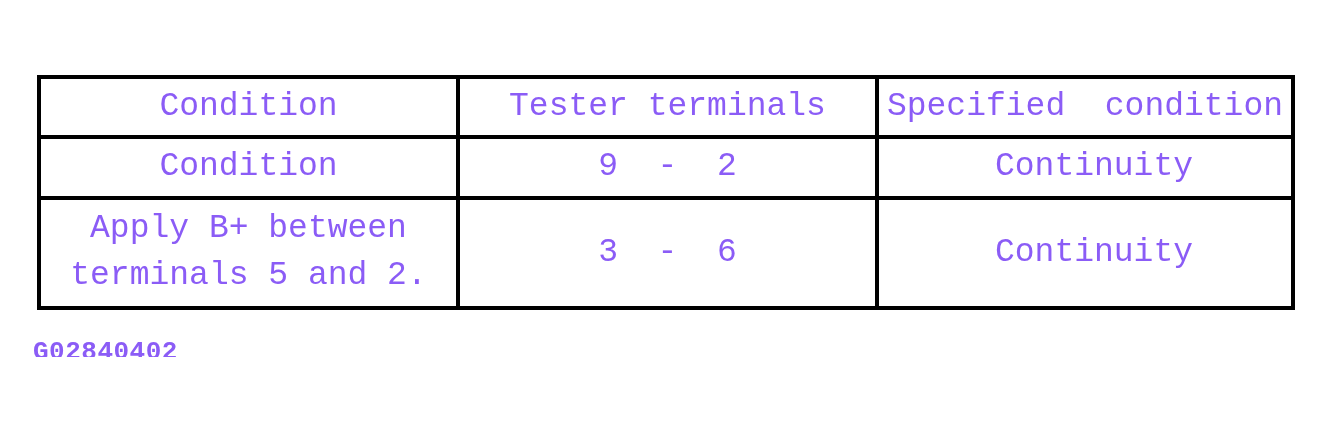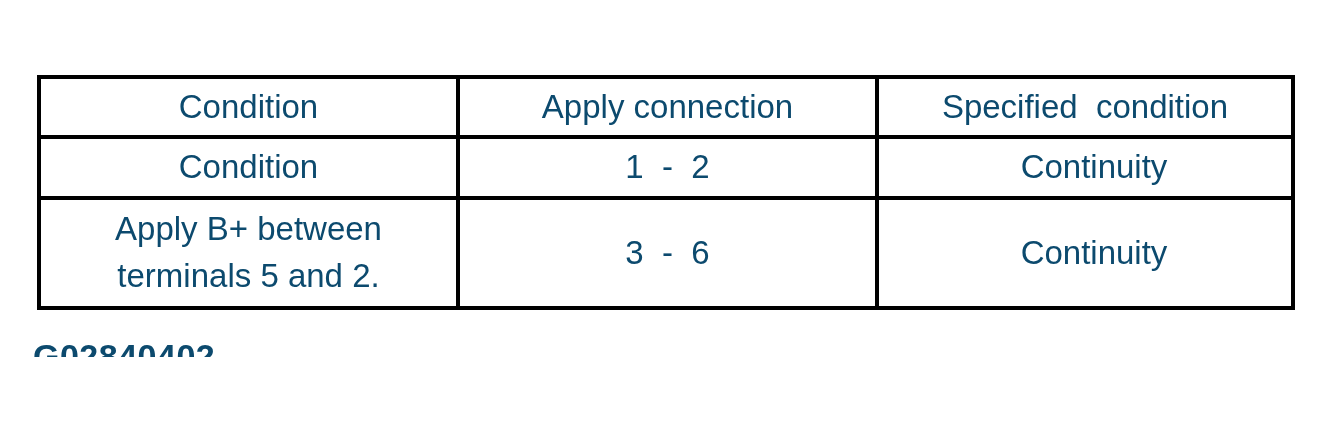--- a/index.html
+++ b/index.html
@@ -1,22 +1,22 @@
 <!DOCTYPE html>
 <html><head>
 <meta charset="utf-8">
 <style>
   html, body { margin: 0; padding: 0; background: #ffffff; }
   .page {
     position: relative;
     width: 1331px;
     height: 357px;
     background: #ffffff;
-    color: #0c4a6e;
-    font-family: Liberation Sans, sans-serif;
+    color: #8b5cf6;
+    font-family: Liberation Mono, monospace;
     overflow: hidden;
   }
   table.spec-table {
     position: absolute;
     left: 37px;
     top: 75px;
     width: 1254px;
     border-collapse: collapse;
     table-layout: fixed;
     font-size: 33px;
@@ -38,47 +38,47 @@
   tr.row-1 { height: 61px; }
   tr.row-2 { height: 110px; }
   .cell-specified {
     text-align: left;
     padding-left: 18px !important;
   }
   .figure-code {
     position: absolute;
     left: 33px;
     top: 337px;
-    font-size: 34px;
+    font-size: 26px;
     font-weight: bold;
     letter-spacing: 0.5px;
   }
 </style>
 </head>
 <body>
 
 <div class="page">
 
   <table class="spec-table">
     <colgroup>
       <col class="c1">
       <col class="c2">
       <col class="c3">
     </colgroup>
     <thead>
       <tr class="header-row">
         <th>Condition</th>
-        <th>Apply connection</th>
+        <th>Tester terminals</th>
         <th>Specified  condition</th>
       </tr>
     </thead>
     <tbody>
       <tr class="row-1">
         <td class="cell-condition">Condition</td>
-        <td class="cell-connection">1  -  2</td>
+        <td class="cell-connection">9  -  2</td>
         <td class="cell-specified">Continuity</td>
       </tr>
       <tr class="row-2">
         <td class="cell-condition">Apply B+ between
 terminals 5 and 2.</td>
         <td class="cell-connection">3  -  6</td>
         <td class="cell-specified">Continuity</td>
       </tr>
     </tbody>
   </table>

